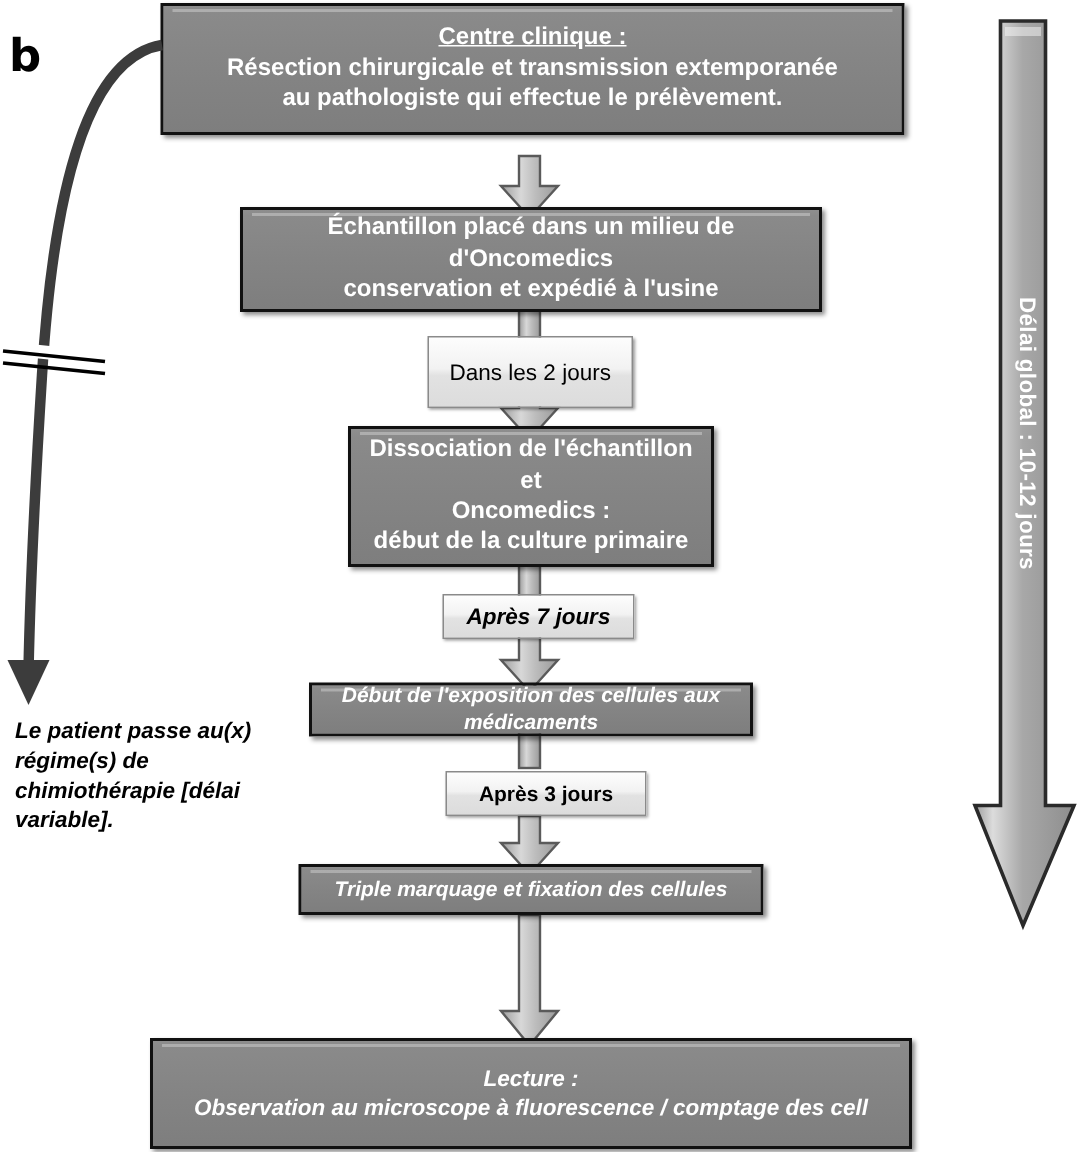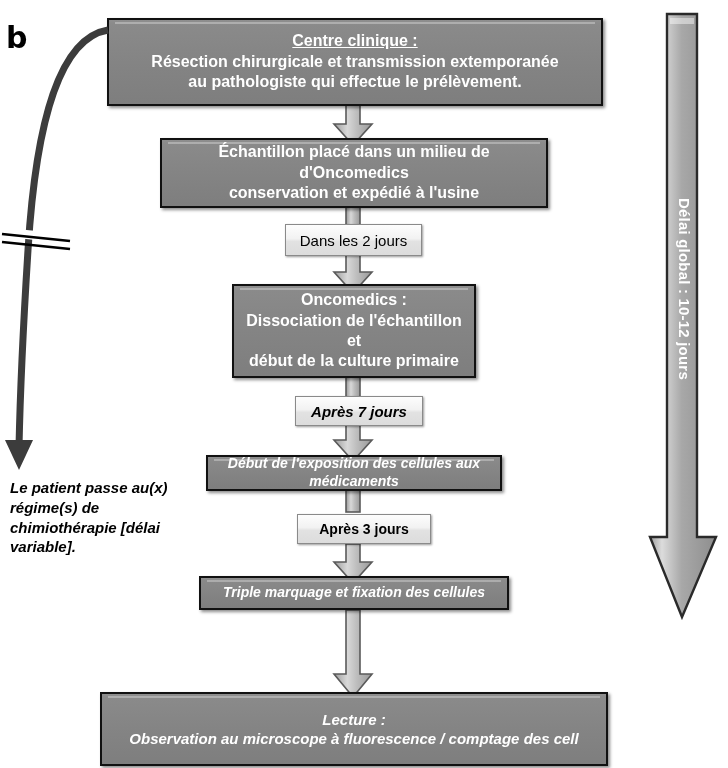--- a/index.html
+++ b/index.html
@@ -134,40 +134,40 @@
       <polygon points="13,0 27,0 27,18 39,18 20,39 1,18 13,18" fill="url(#ag1)" stroke="#5a5a5a" stroke-width="1.6"></polygon>
     </svg>
   </div>
 
   <div class="darrow" style="left:333px;top:610px;width:40px;height:88px;">
     <svg width="40" height="88" viewBox="0 0 40 88">
       <polygon points="13,0 27,0 27,64 39,64 20,87 1,64 13,64" fill="url(#ag1)" stroke="#5a5a5a" stroke-width="1.6"></polygon>
     </svg>
   </div>
 
-  <div class="pbox" id="step-centre-clinique" style="left:107px;top:18px;width:496px;height:88px;font-size:16px;">
+  <div class="pbox" id="step-centre-clinique" style="left:107px;top:2px;width:496px;height:88px;font-size:16px;">
     <div class="txt">
       <div class="bold u">Centre clinique :</div>
       <div class="bold">Résection chirurgicale et transmission extemporanée</div>
       <div class="bold">au pathologiste qui effectue le prélèvement.</div>
     </div>
   </div>
 
   <div class="pbox" id="step-echantillon-transport" style="left:160px;top:138px;width:388px;height:70px;font-size:16px;">
     <div class="txt">
       <div class="bold">Échantillon placé dans un milieu de</div>
       <div class="bold">d'Oncomedics</div>
       <div class="bold">conservation et expédié à l'usine</div>
     </div>
   </div>
 
   <div class="pbox" id="step-oncomedics" style="left:232px;top:284px;width:244px;height:94px;font-size:16px;">
     <div class="txt">
+      <div class="bold">Dissociation de l'échantillon et</div>
       <div class="bold">Oncomedics :</div>
-      <div class="bold">Dissociation de l'échantillon et</div>
       <div class="bold">début de la culture primaire</div>
     </div>
   </div>
 
   <div class="pbox" id="step-debut-exposition" style="left:206px;top:455px;width:296px;height:36px;font-size:14px;">
     <div class="txt">
       <div class="ital">Début de l'exposition des cellules aux</div>
       <div class="ital">médicaments</div>
     </div>
   </div>
@@ -178,21 +178,21 @@
     </div>
   </div>
 
   <div class="pbox" id="step-lecture" style="left:100px;top:692px;width:508px;height:74px;font-size:15px;">
     <div class="txt">
       <div class="ital">Lecture :</div>
       <div class="ital">Observation au microscope à fluorescence / comptage des cell</div>
     </div>
   </div>
 
-  <div class="lbox" id="delay-2-days" style="left:285px;top:224px;width:137px;height:32px;">
+  <div class="lbox" id="delay-2-days" style="left:285px;top:224px;width:137px;height:48px;">
     <span>Dans les 2 jours</span>
   </div>
 
   <div class="lbox" id="delay-7-days" style="left:295px;top:396px;width:128px;height:30px;font-style:italic;font-weight:bold;">
     <span>Après 7 jours</span>
   </div>
 
   <div class="lbox" id="delay-3-days" style="left:297px;top:514px;width:134px;height:30px;font-weight:bold;font-size:14px;">
     <span>Après 3 jours</span>
   </div>

